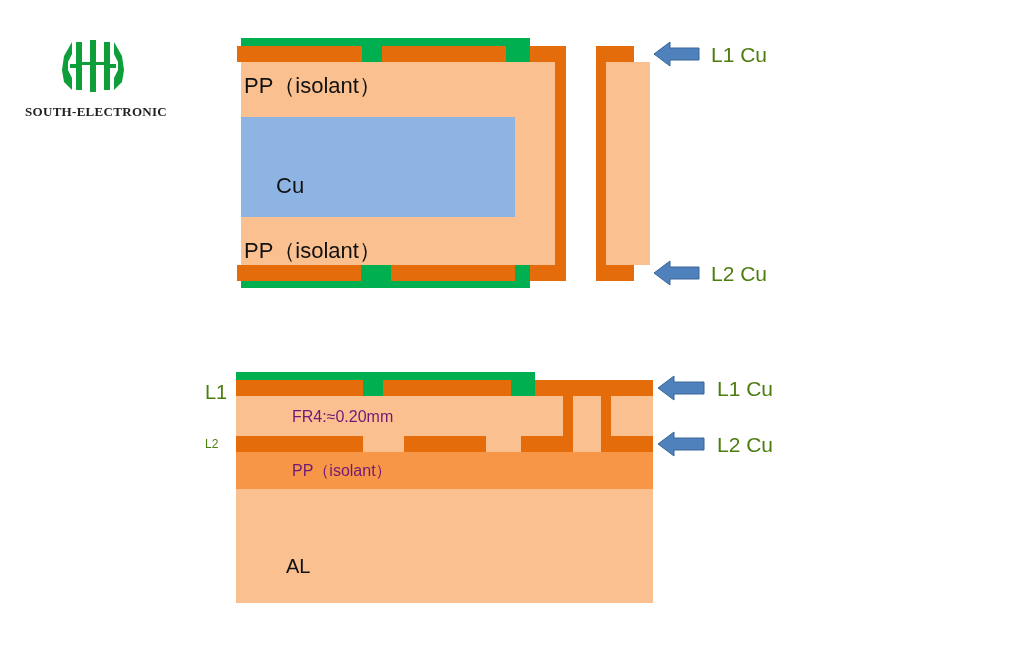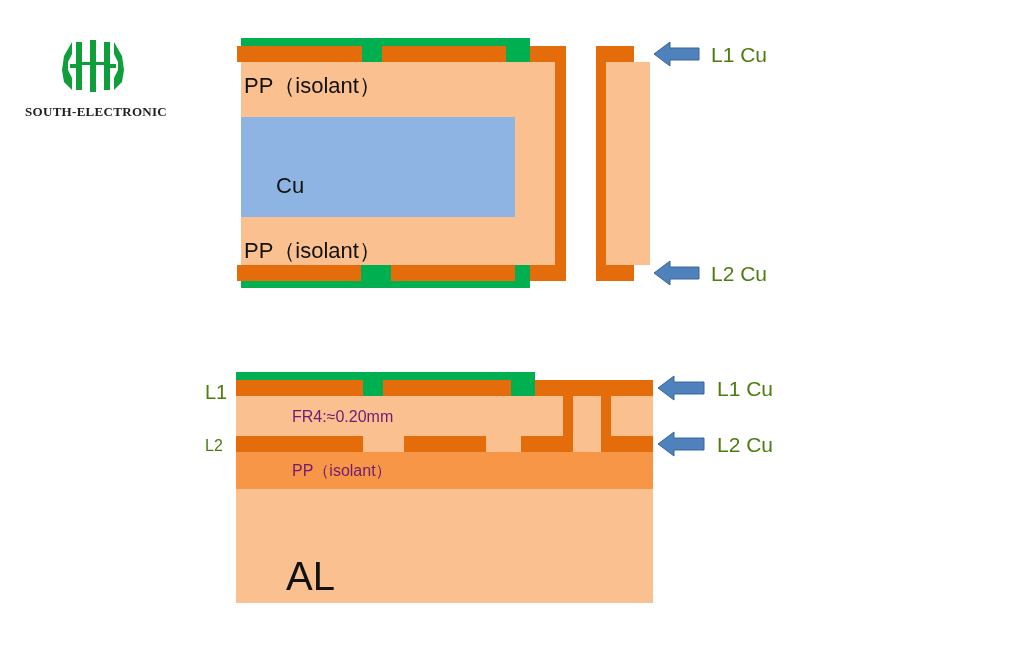--- a/index.html
+++ b/index.html
@@ -2,21 +2,21 @@
 <html><head>
 <meta charset="utf-8">
 <style>
   html, body { margin:0; padding:0; background:#ffffff; }
   body { width:1024px; height:652px; position:relative; overflow:hidden; font-family:"Liberation Sans", sans-serif; }
   .r { position:absolute; }
   .logo-text { position:absolute; left:25px; top:104px; font-family:"Liberation Serif", serif; font-weight:bold; font-size:13px; color:#222; letter-spacing:0.3px; white-space:nowrap; }
   .lbl-big { position:absolute; font-size:22px; color:#111; white-space:nowrap; line-height:1; }
   .lbl-side { position:absolute; font-size:21px; color:#4d7c0f; white-space:nowrap; line-height:1; }
   .lbl-small { position:absolute; font-size:16px; color:#701a75; white-space:nowrap; line-height:1; }
-  .lbl-al { position:absolute; font-size:40px; color:#111; line-height:1; }
+  .lbl-al { position:absolute; font-size:20px; color:#111; line-height:1; }
   svg { position:absolute; left:0; top:0; }
 </style>
 </head>
 <body>
 
 <div>
   <svg width="1024" height="652" style="pointer-events:none">
     <g fill="#0e9f3a">
 
       <path d="M72 42 L64 56 L62 70 L64 82 L72 90 L72 78 L68 70 L68 62 L72 54 Z"></path>
@@ -95,21 +95,21 @@
 
   <div class="r" style="left:563px;top:380px;width:10px;height:72px;background:#E46C0A;"></div>
   <div class="r" style="left:601px;top:380px;width:10px;height:72px;background:#E46C0A;"></div>
 
   <div class="r" style="left:236px;top:436px;width:127px;height:16px;background:#E46C0A;"></div>
   <div class="r" style="left:404px;top:436px;width:82px;height:16px;background:#E46C0A;"></div>
   <div class="r" style="left:521px;top:436px;width:52px;height:16px;background:#E46C0A;"></div>
   <div class="r" style="left:601px;top:436px;width:52px;height:16px;background:#E46C0A;"></div>
 
   <div class="lbl-side" style="left:205px;top:382px;font-size:20px;text-align:right;">L1</div>
-  <div class="lbl-side" style="left:205px;top:438px;font-size:16px;">L2</div>
+  <div class="lbl-side" style="left:205px;top:438px;font-size:12px;">L2</div>
   <div class="lbl-small" style="left:292px;top:409px;">FR4:≈0.20mm</div>
   <div class="lbl-small" style="left:292px;top:463px;">PP（isolant）</div>
   <div class="lbl-al" style="left:286px;top:556px;">AL</div>
 
   <svg width="1024" height="652" style="pointer-events:none">
     <path d="M658 388 L674 376 L674 382 L704 382 L704 394 L674 394 L674 400 Z" fill="#4F81BD" stroke="#3A6597" stroke-width="1"></path>
     <path d="M658 444 L674 432 L674 438 L704 438 L704 450 L674 450 L674 456 Z" fill="#4F81BD" stroke="#3A6597" stroke-width="1"></path>
   </svg>
   <div class="lbl-side" style="left:717px;top:378px;">L1 Cu</div>
   <div class="lbl-side" style="left:717px;top:434px;">L2 Cu</div>

